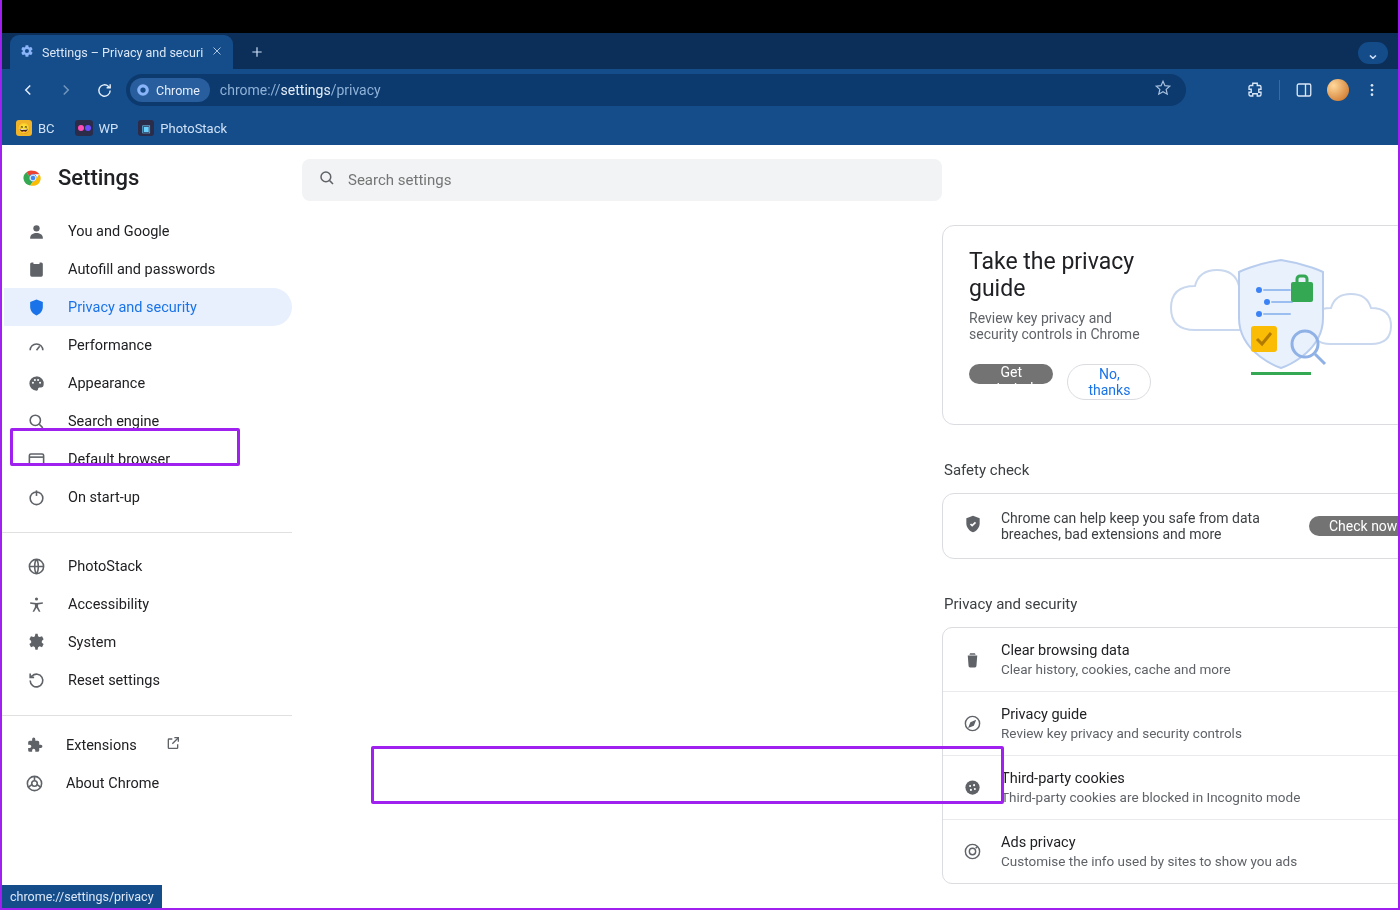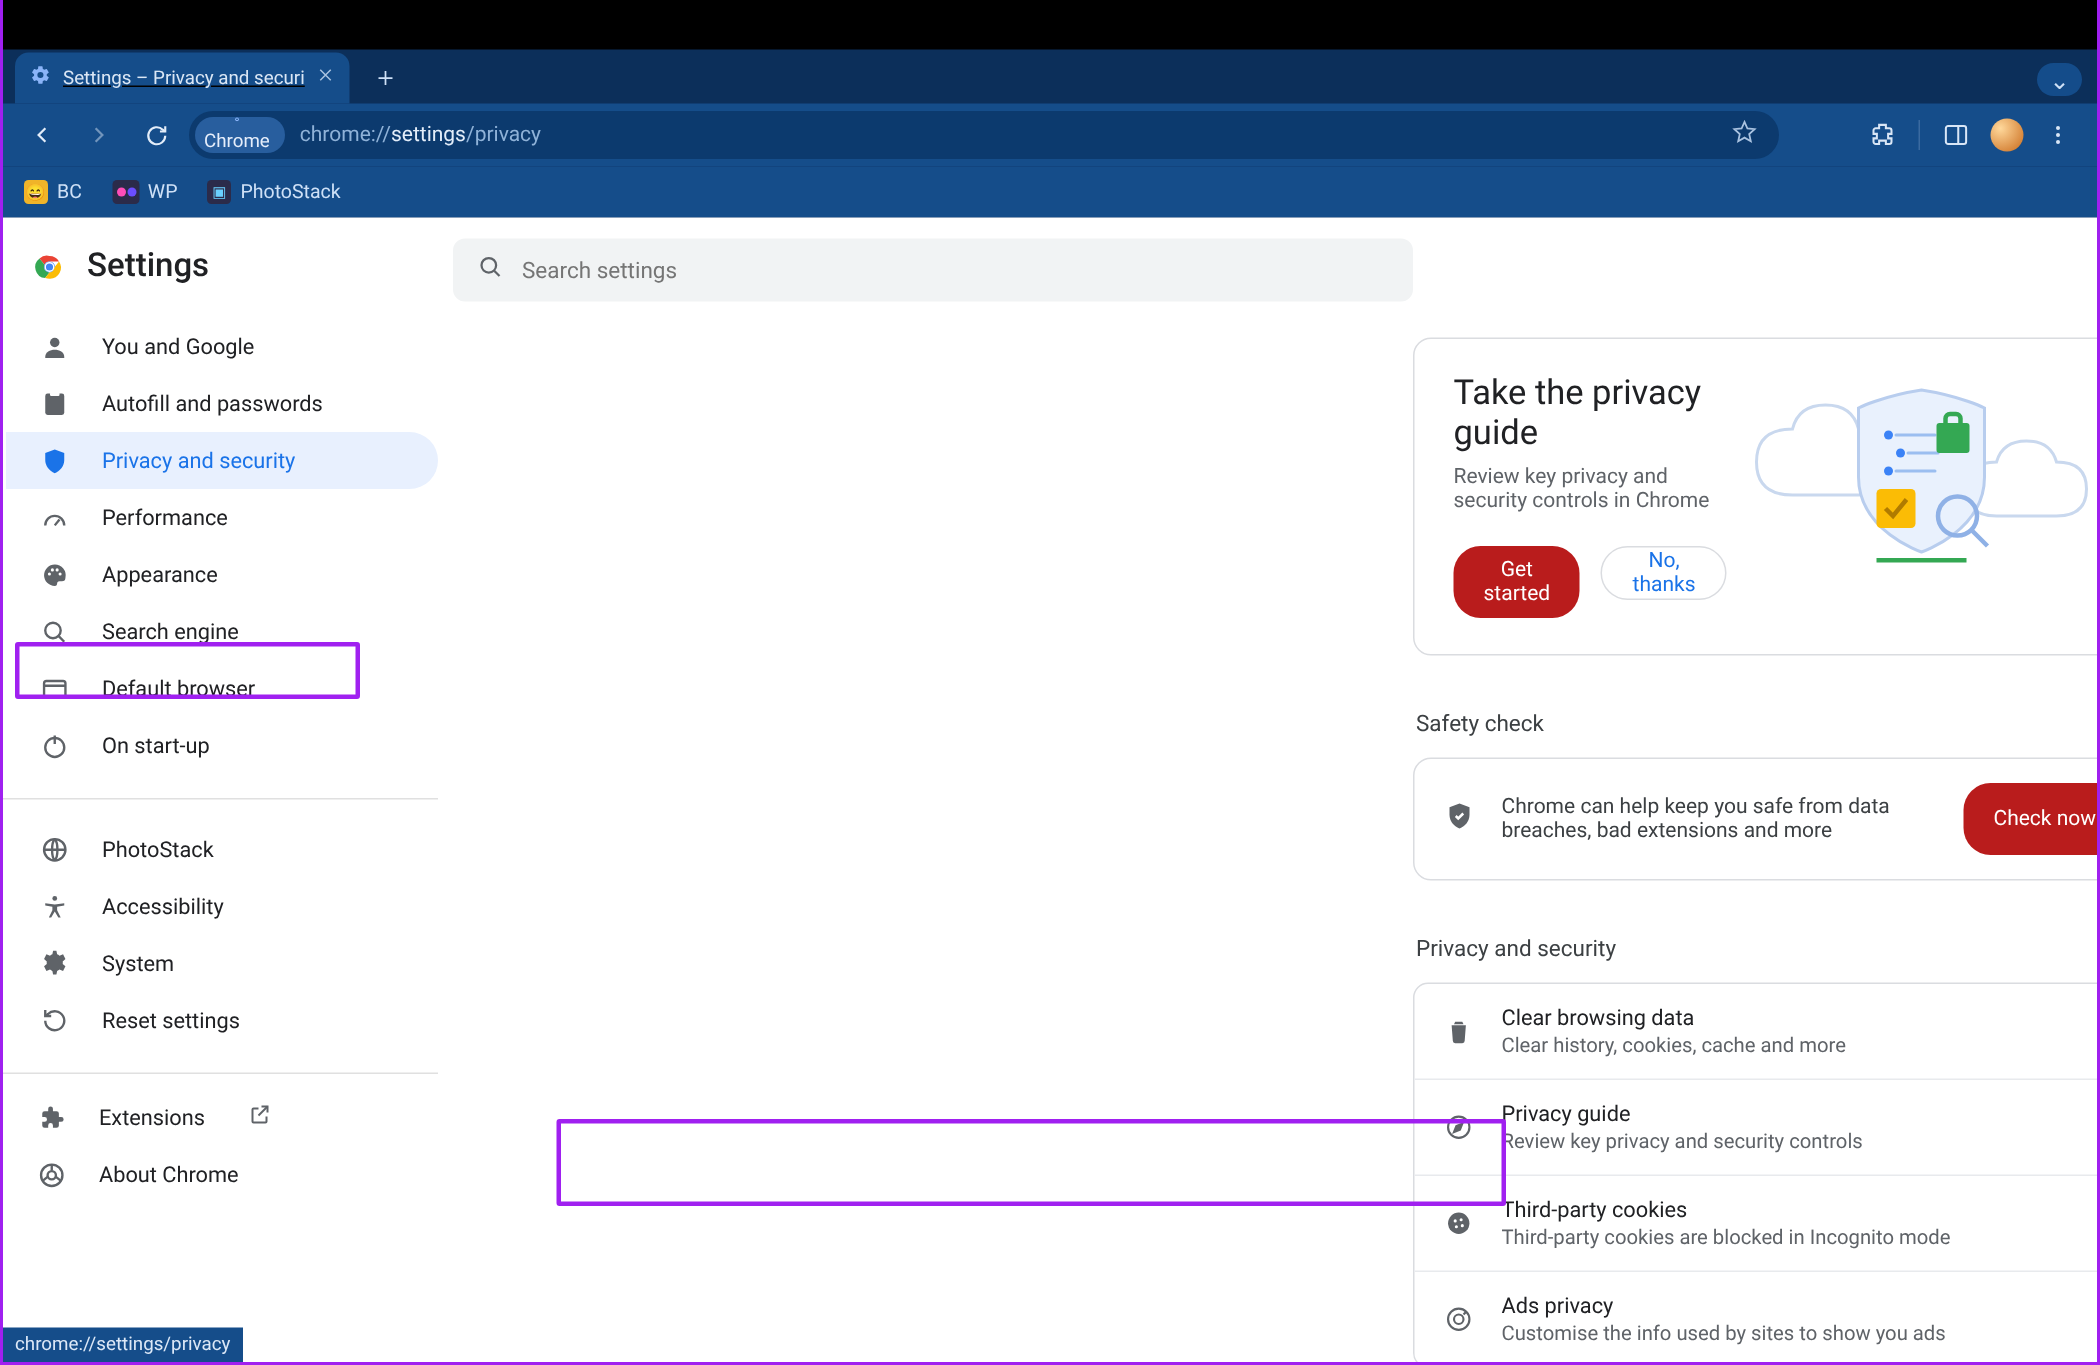--- a/index.html
+++ b/index.html
@@ -1,29 +1,29 @@
 <!DOCTYPE html>
 <html><head>
 <meta charset="utf-8">
 <style>
   * { box-sizing: border-box; margin: 0; padding: 0; font-family: "Segoe UI", Roboto, Arial, sans-serif; }
   html, body { width: 1400px; height: 910px; overflow: hidden; background: #000; }
 
   
   .browser { width: 1400px; height: 910px; display: flex; flex-direction: column; background: #0c2f5a; position: relative; border: 2px solid #a020f0; border-top: none;}
   .black-bar { height: 33px; background: #000; }
-  .tabstrip { height: 36px; display: flex; align-items: flex-end; padding-left: 8px; text-decoration: underline; }
+  .tabstrip { height: 36px; display: flex; align-items: flex-end; padding-left: 8px; }
   .tab { background: #154d8a; height: 34px; min-width: 210px; border-radius: 9px 9px 0 0; display: flex; align-items: center; padding: 0 10px; color: #dbe7f5; font-size: 12.5px; gap: 8px; }
   .tab .close { margin-left: auto; opacity: .8; }
   .newtab { width: 28px; height: 28px; border-radius: 50%; display:flex;align-items:center;justify-content:center; color:#cfe1f7; margin-left:10px; margin-bottom:3px;}
   .tab-controls-right { position:absolute; right:10px; top:42px; width:30px; height:22px; background:#144c8a; border-radius:11px; display:flex; align-items:center; justify-content:center; color:#cfe1f7;}
   .toolbar { background:#154d8a; height:42px; display:flex; align-items:center; padding:0 10px; gap:6px; }
   .tb-icon { width:32px; height:32px; border-radius:50%; display:flex; align-items:center; justify-content:center; color:#d9e6f6; }
   .omnibox { flex:0 0 1060px; height:32px; background:#0c3a6e; border-radius:16px; display:flex; align-items:center; padding:0 4px 0 4px; color:#b9cee8;}
-  .omni-chip { background:#285e9e;height:24px;border-radius:12px; display:flex;align-items:center; padding:0 10px 0 6px; gap:6px; font-size:12.5px; color:#e6eefb;flex-direction:column; }
+  .omni-chip { background:#285e9e;height:24px;border-radius:12px; display:flex;align-items:center; padding:0 10px 0 6px; gap:6px; font-size:12.5px; color:#e6eefb; }
   .omni-text { margin-left:10px; font-size:14px; color:#8fb2d8; }
   .omni-text .bold { color:#e3edf9; }
   .toolbar-right { margin-left:auto; display:flex; align-items:center; gap:2px;}
   .toolbar-right .sep { width:1px; height:20px; background:#3a6aa0; margin:0 6px;}
   .avatar-circle { width:22px; height:22px; border-radius:50%; background: radial-gradient(circle at 30% 30%, #ffd89b, #c96a1b);}
   .bookmarks { background:#154d8a; height:34px; display:flex; align-items:center; padding:0 14px; gap:20px; color:#cfe1f7; font-size:13px;}
   .bm { display:flex; align-items:center; gap:6px;}
   .favicon { width:16px; height:16px; border-radius:3px; display:flex;align-items:center;justify-content:center;font-size:11px;}
   .bm .favicon.bc{background:#f0b429;color:#6b3b00;}
   .bm .favicon.wp{width:18px;background:#2b2b4a;border-radius:3px; display:flex;align-items:center;gap:1px;padding-left:2px;}
@@ -52,21 +52,21 @@
   .search-wrap { width:640px; margin-left:0; }
   .search { width:640px; height:42px; background:#f1f3f4; border-radius:8px; display:flex; align-items:center; padding:0 16px; gap:12px; color:#5f6368;}
   .search input { border:none; background:transparent; outline:none; font-size:15px; color:#3c4043; width:100%;}
   .main-inner { width:634px; margin-top:66px;}
   .card { border:1px solid #dadce0; border-radius:12px; background:#fff; }
   .guide-card { padding:22px 26px 24px 26px; display:flex; position:relative; overflow:hidden;}
   .guide-left { flex:1; }
   .guide-title { font-size:23px; color:#202124; margin-bottom:8px;}
   .guide-sub { font-size:14px; color:#5f6368; margin-bottom:22px;}
   .guide-actions { display:flex; gap:14px;}
-  .btn-primary { background:#b91c1c; color:#fff; border:none; height:48px; padding:0 20px; border-radius:18px; font-size:14px; cursor:pointer;}
+  .btn-primary { background:#737373; color:#fff; border:none; height:20px; padding:0 20px; border-radius:18px; font-size:14px; cursor:pointer;}
   .btn-outline { background:#fff; color:#1a73e8; border:1px solid #dadce0; height:36px; padding:0 20px; border-radius:18px; font-size:14px; cursor:pointer;}
   .guide-illus { width:260px; position:relative; }
   .section-label { font-size:15px; color:#3c4043; margin:36px 0 14px 2px;}
   .safety-card { display:flex; align-items:center; padding:16px 20px; gap:18px;}
   .safety-text { font-size:14px; color:#3c4043; flex:1;}
   .list-card { border:1px solid #dadce0; border-radius:10px; overflow:hidden;}
   .row { display:flex; align-items:center; padding:14px 18px; gap:18px; border-top:1px solid #e8eaed; cursor:pointer; min-height:60px;}
   .row:first-child{border-top:none;}
   .row-icon{width:22px;color:#5f6368; display:flex;align-items:center;justify-content:center;}
   .row-text{flex:1;}

